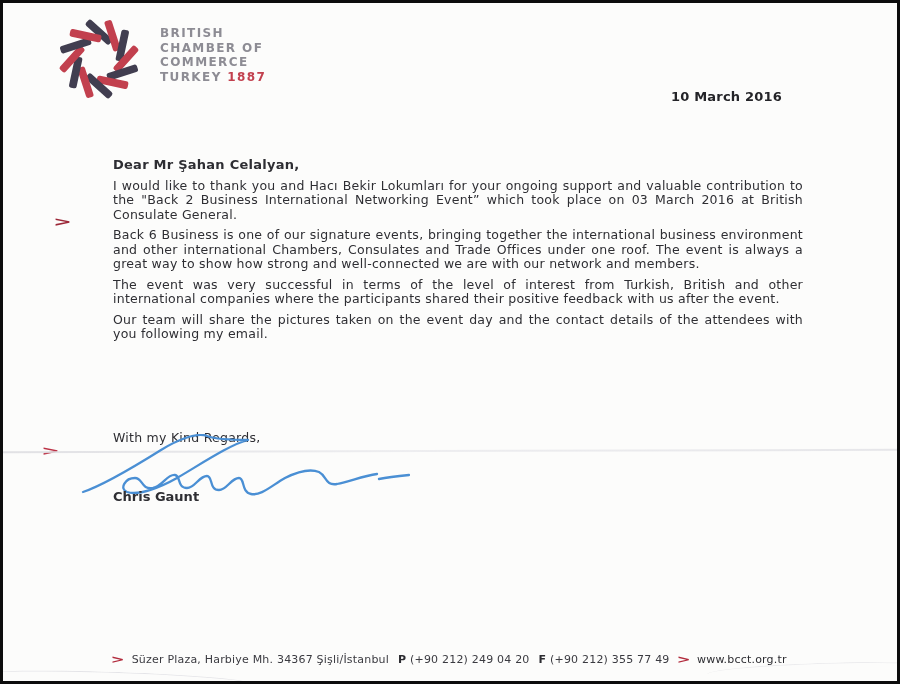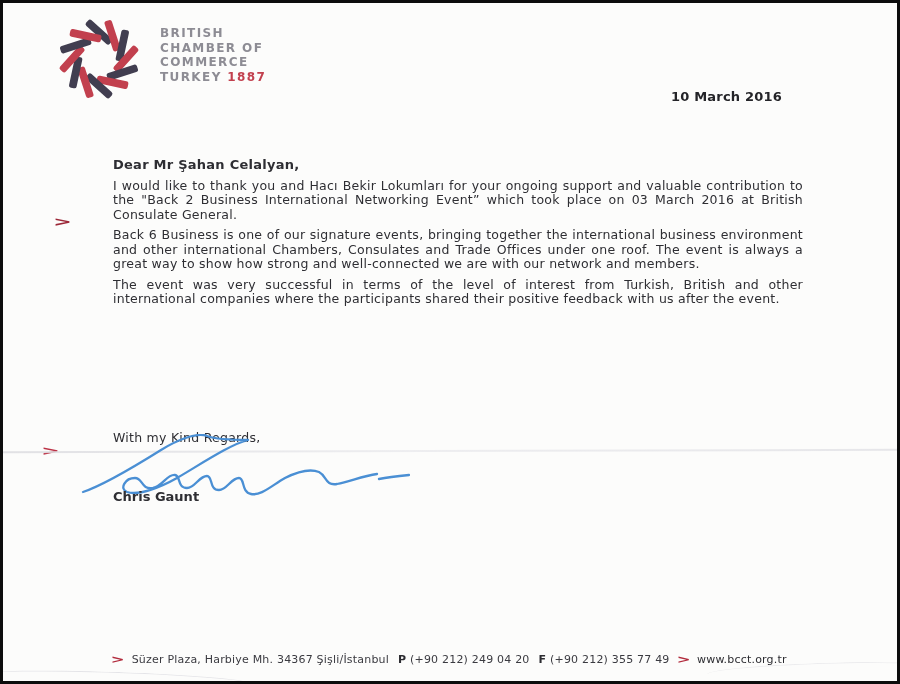--- a/index.html
+++ b/index.html
@@ -93,20 +93,21 @@
     </div>
   </div>
 
   <div class="date">10 March 2016</div>
 
   <div class="body">
     <p class="salutation">Dear Mr Şahan Celalyan,</p>
     <p>I would like to thank you and Hacı Bekir Lokumları for your ongoing support and valuable contribution to the "Back 2 Business International Networking Event” which took place on 03 March 2016 at British Consulate General.</p>
     <p>Back 6 Business is one of our signature events, bringing together the international business environment and other international Chambers, Consulates and Trade Offices under one roof. The event is always a great way to show how strong and well-connected we are with our network and members.</p>
     <p>The event was very successful in terms of the level of interest from Turkish, British and other international companies where the participants shared their positive feedback with us after the event.</p>
+    <p>Our team will share the pictures taken on the event day and the contact details of the attendees with you following my email.</p>
   </div>
 
   <div class="margin-chevron chev-top">&gt;</div>
   <div class="margin-chevron chev-bottom">&gt;</div>
 
   <div class="fold-line fold-1"></div>
   <div class="wrinkle wrinkle-left"></div>
   <div class="wrinkle wrinkle-right"></div>
 
   <div class="closing">With my Kind Regards,</div>

